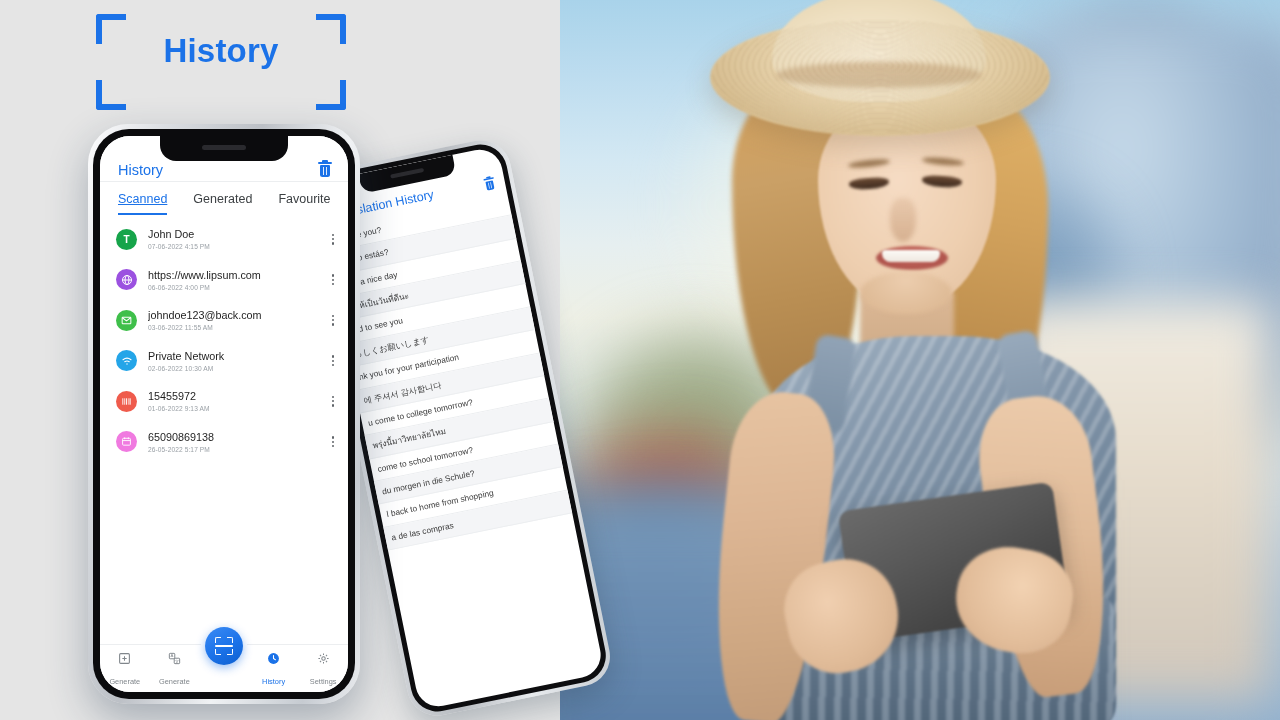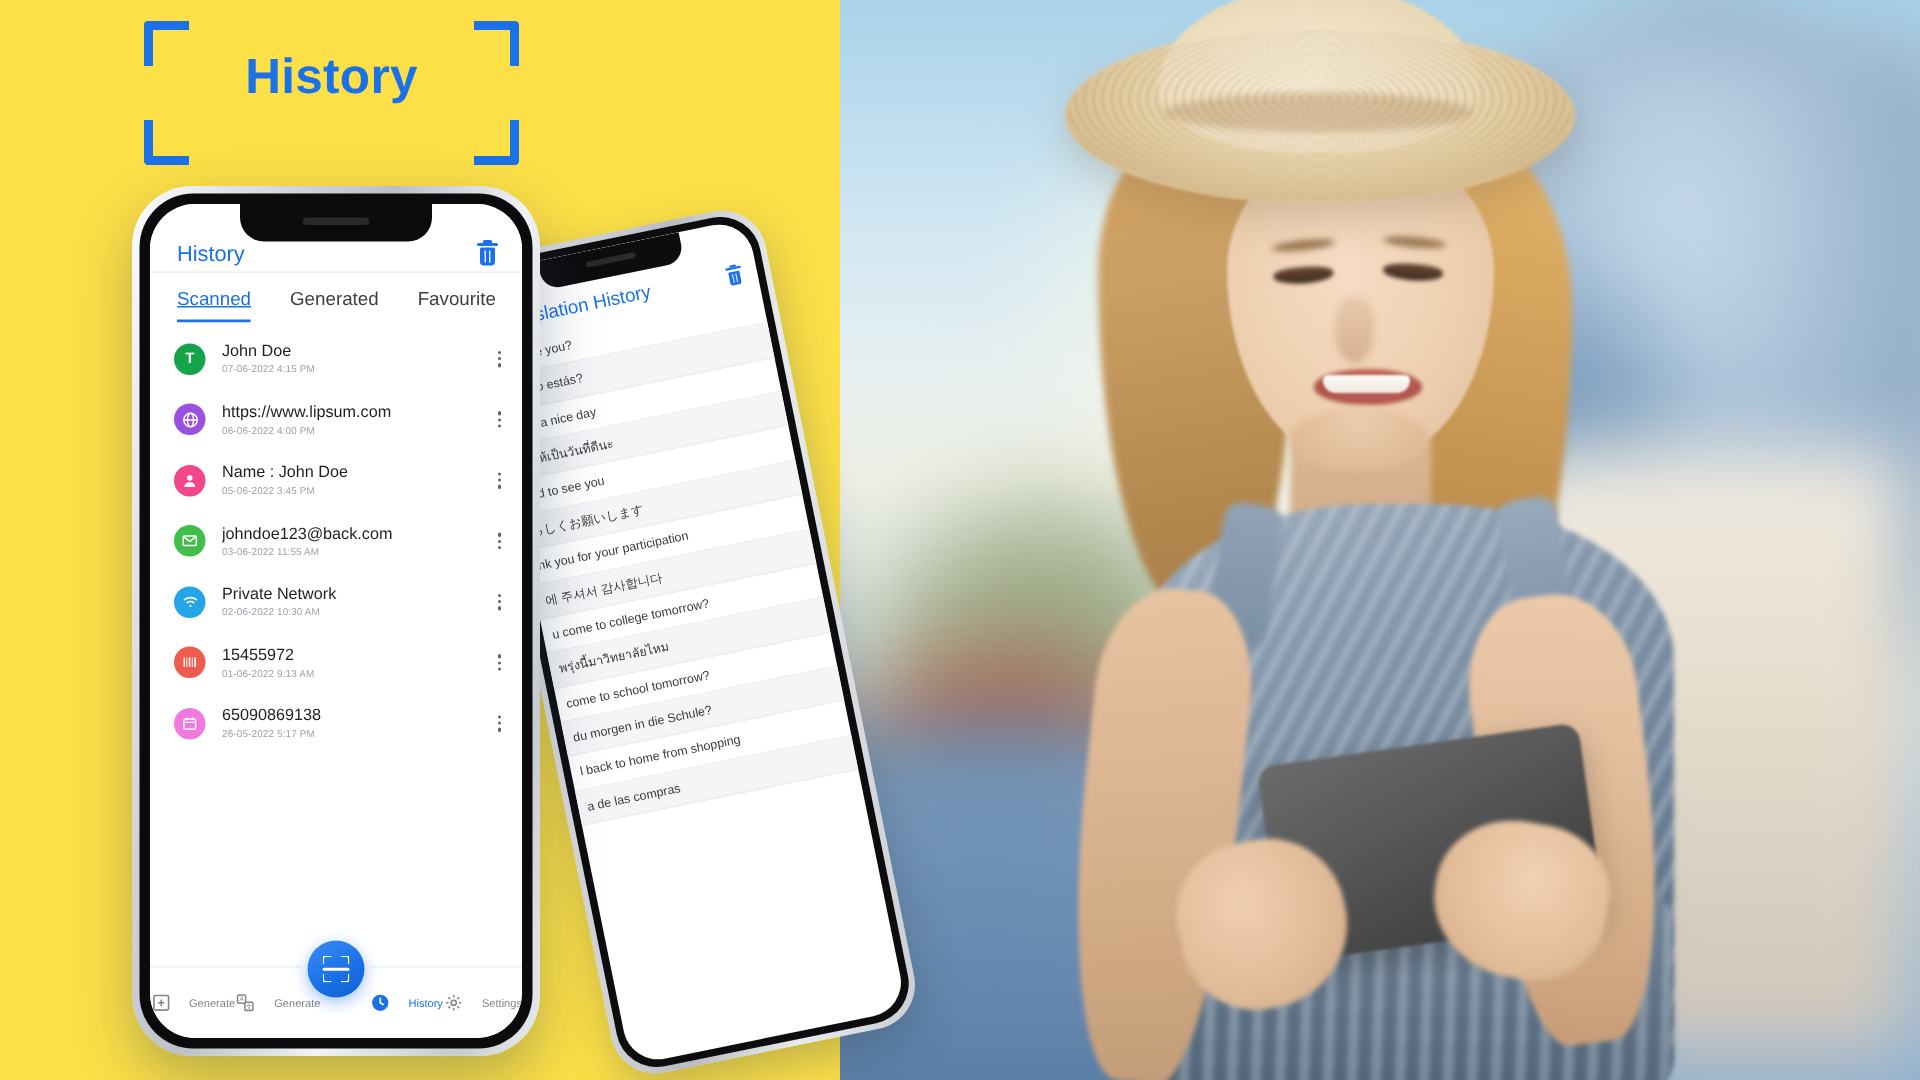--- a/index.html
+++ b/index.html
@@ -5,21 +5,21 @@
   * { box-sizing: border-box; margin: 0; padding: 0; }
   html, body {
     width: 1280px; height: 720px;
     overflow: hidden;
     background: #ffffff;
     font-family: "Liberation Sans", sans-serif;
   }
   #stage {
     position: relative;
     width: 1280px; height: 720px;
-    background: #fde047;
+    background: #e5e5e5;
     overflow: hidden;
     padding-left: 40px;
   }
 
   
   .photo {
     position: absolute;
     left: 560px; top: 0;
     width: 720px; height: 720px;
     overflow: hidden;
@@ -426,21 +426,21 @@
   .p1-navbar {
     flex: 0 0 auto;
     position: relative;
     height: 48px;
     border-top: 1px solid #eceef0;
     background: #fff;
     display: flex; align-items: center;
   }
   .p1-navitem {
     flex: 1 1 0; text-align: center;
-    display: flex; flex-direction: row; align-items: center; gap: 12px;
+    display: flex; flex-direction: column; align-items: center; gap: 12px;
   }
   .p1-navitem .nav-label { font-size: 7.4px; color: #80868b; }
   .p1-navitem.active .nav-label { color: #1b72e8; }
   .p1-navitem.spacer { visibility: hidden; }
   .nav-ico { width: 14px; height: 14px; display: flex; align-items: center; justify-content: center; }
   .nav-ico svg { display: block; }
 
   .p1-fab {
     position: absolute; left: 50%; top: -18px; transform: translateX(-50%);
     width: 38px; height: 38px; border-radius: 50%;
@@ -596,37 +596,20 @@
                 <div class="p1-primary">https://www.lipsum.com</div>
                 <div class="p1-secondary">06-06-2022  4:00 PM</div>
               </div>
               <div class="p1-kebab">
                   <i></i>
                   <i></i>
                   <i></i>
                 </div>
             </div>
 
-            <div class="p1-item">
-              <div class="p1-avatar" style="background:#f2478d">
-                <svg width="11" height="11" viewBox="0 0 24 24" fill="#fff">
-                  <circle cx="12" cy="8" r="4"></circle>
-                    <path d="M4 21c0-4.4 3.6-7 8-7s8 2.6 8 7z"></path>
-                </svg>
-              </div>
-              <div class="p1-texts">
-                <div class="p1-primary">Name : John Doe</div>
-                <div class="p1-secondary">05-06-2022  3:45 PM</div>
-              </div>
-              <div class="p1-kebab">
-                  <i></i>
-                  <i></i>
-                  <i></i>
-                </div>
-            </div>
 
 
             <div class="p1-item">
               <div class="p1-avatar" style="background:#3fbf4a">
                 <svg width="11" height="11" viewBox="0 0 24 24" fill="none" stroke="#fff" stroke-width="2.2">
                   <rect x="2.5" y="5" width="19" height="14" rx="1.5"></rect>
                     <path d="M3 6l9 7 9-7"></path>
                 </svg>
               </div>
               <div class="p1-texts">

